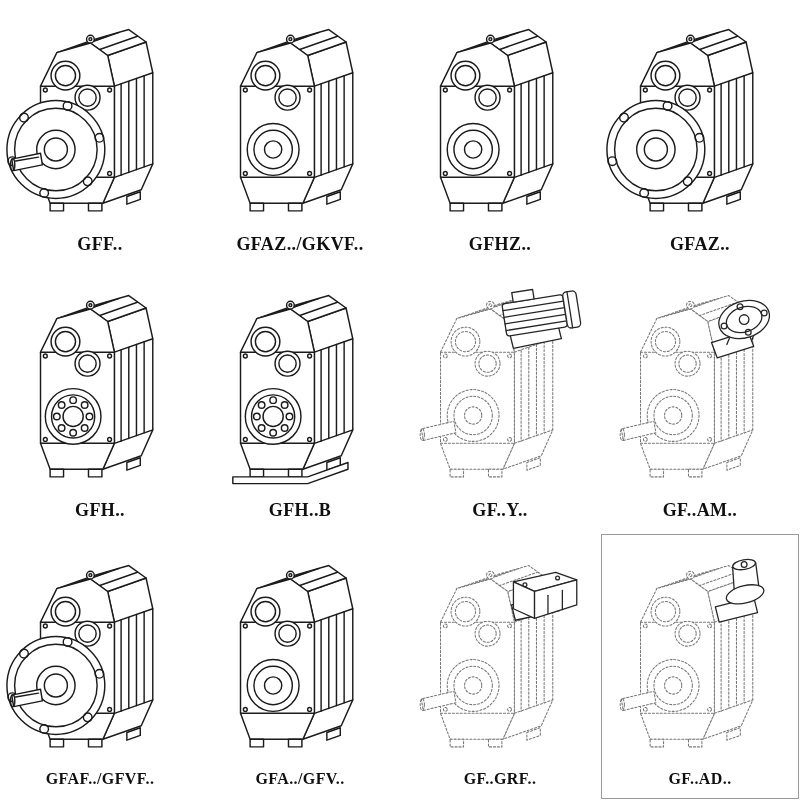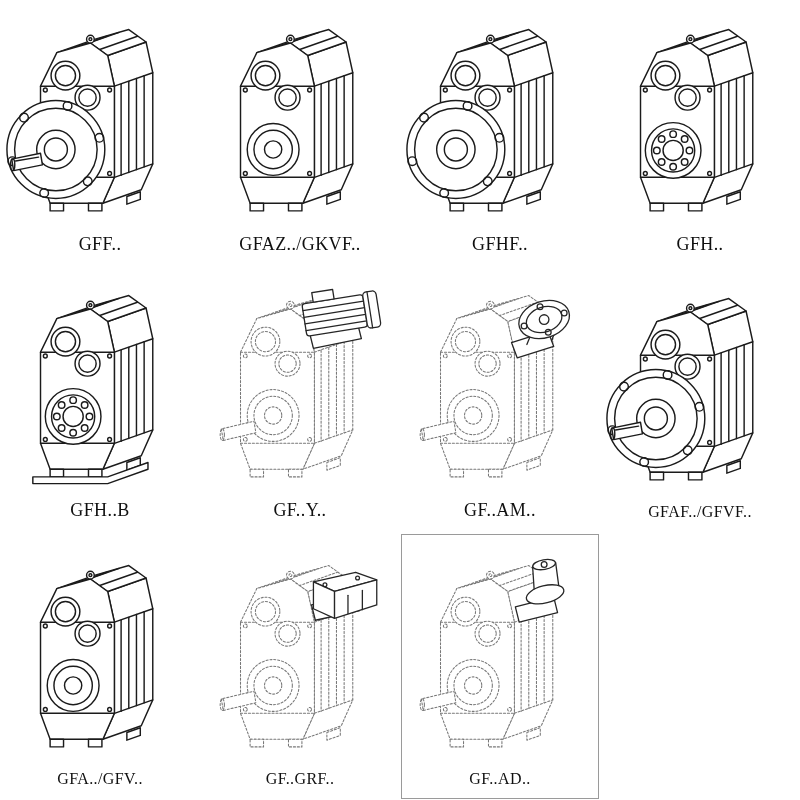--- a/index.html
+++ b/index.html
@@ -13,21 +13,21 @@
   figure.cell{
     margin:0;padding:4px 2px 12px;
     display:flex;flex-direction:column;
     align-items:center;justify-content:flex-end;
     background:#fff;
   }
   figure.cell.boxed{outline:1px solid #9a9a9a;outline-offset:-2px;justify-content:flex-end;}
   .drw{width:192px;height:213px;flex:0 0 auto;}
   .lbl{
     font-family:"Liberation Serif", serif;
-    font-weight:400;font-size:18px;color:#101010;
+    font-weight:700;font-size:18px;color:#101010;
     letter-spacing:.4px;margin-top:2px;white-space:nowrap;text-align:center;
   }
   .row3 .lbl{font-size:16px;}
   
   .drw use{stroke:#1b1b1b;stroke-width:1.5;stroke-linejoin:round;stroke-linecap:round;fill:none;}
   .drw.dashed use.gb{stroke:#787878;stroke-width:1.1;stroke-dasharray:2.2 1.9;}
   .drw use.acc{stroke:#262626;stroke-width:1.35;stroke-dasharray:none;}
 </style>
 </head>
 <body>
@@ -181,29 +181,37 @@
 
   <figure class="cell">
     <svg class="drw solid" viewBox="0 0 200 222">
       <use href="#sym-housing" class="gb"></use>
       <use href="#sym-upper-bores" class="gb"></use>
       <use href="#sym-big-bore" class="gb"></use>
     </svg>
     <figcaption class="lbl">GFAZ../GKVF..</figcaption>
   </figure>
 
+  <figure class="cell">
+    <svg class="drw solid" viewBox="0 0 200 222">
+      <use href="#sym-housing" class="gb"></use>
+      <use href="#sym-upper-bores" class="gb"></use>
+      <use href="#sym-big-bore" class="gb"></use>
+    </svg>
+    <figcaption class="lbl">GFHZ..</figcaption>
+  </figure>
 
   <figure class="cell">
     <svg class="drw solid" viewBox="0 0 200 222">
       <use href="#sym-housing" class="gb"></use>
       <use href="#sym-upper-bores" class="gb"></use>
       <use href="#sym-flange" class="gb"></use>
       <use href="#sym-flange-bolts" class="gb"></use>
     </svg>
-    <figcaption class="lbl">GFHF..</figcaption>
+    <figcaption class="lbl">GFAZ..</figcaption>
   </figure>
 
   <figure class="cell">
     <svg class="drw solid" viewBox="0 0 200 222">
       <use href="#sym-housing" class="gb"></use>
       <use href="#sym-upper-bores" class="gb"></use>
       <use href="#sym-bearing" class="gb"></use>
     </svg>
     <figcaption class="lbl">GFH..</figcaption>
   </figure>

